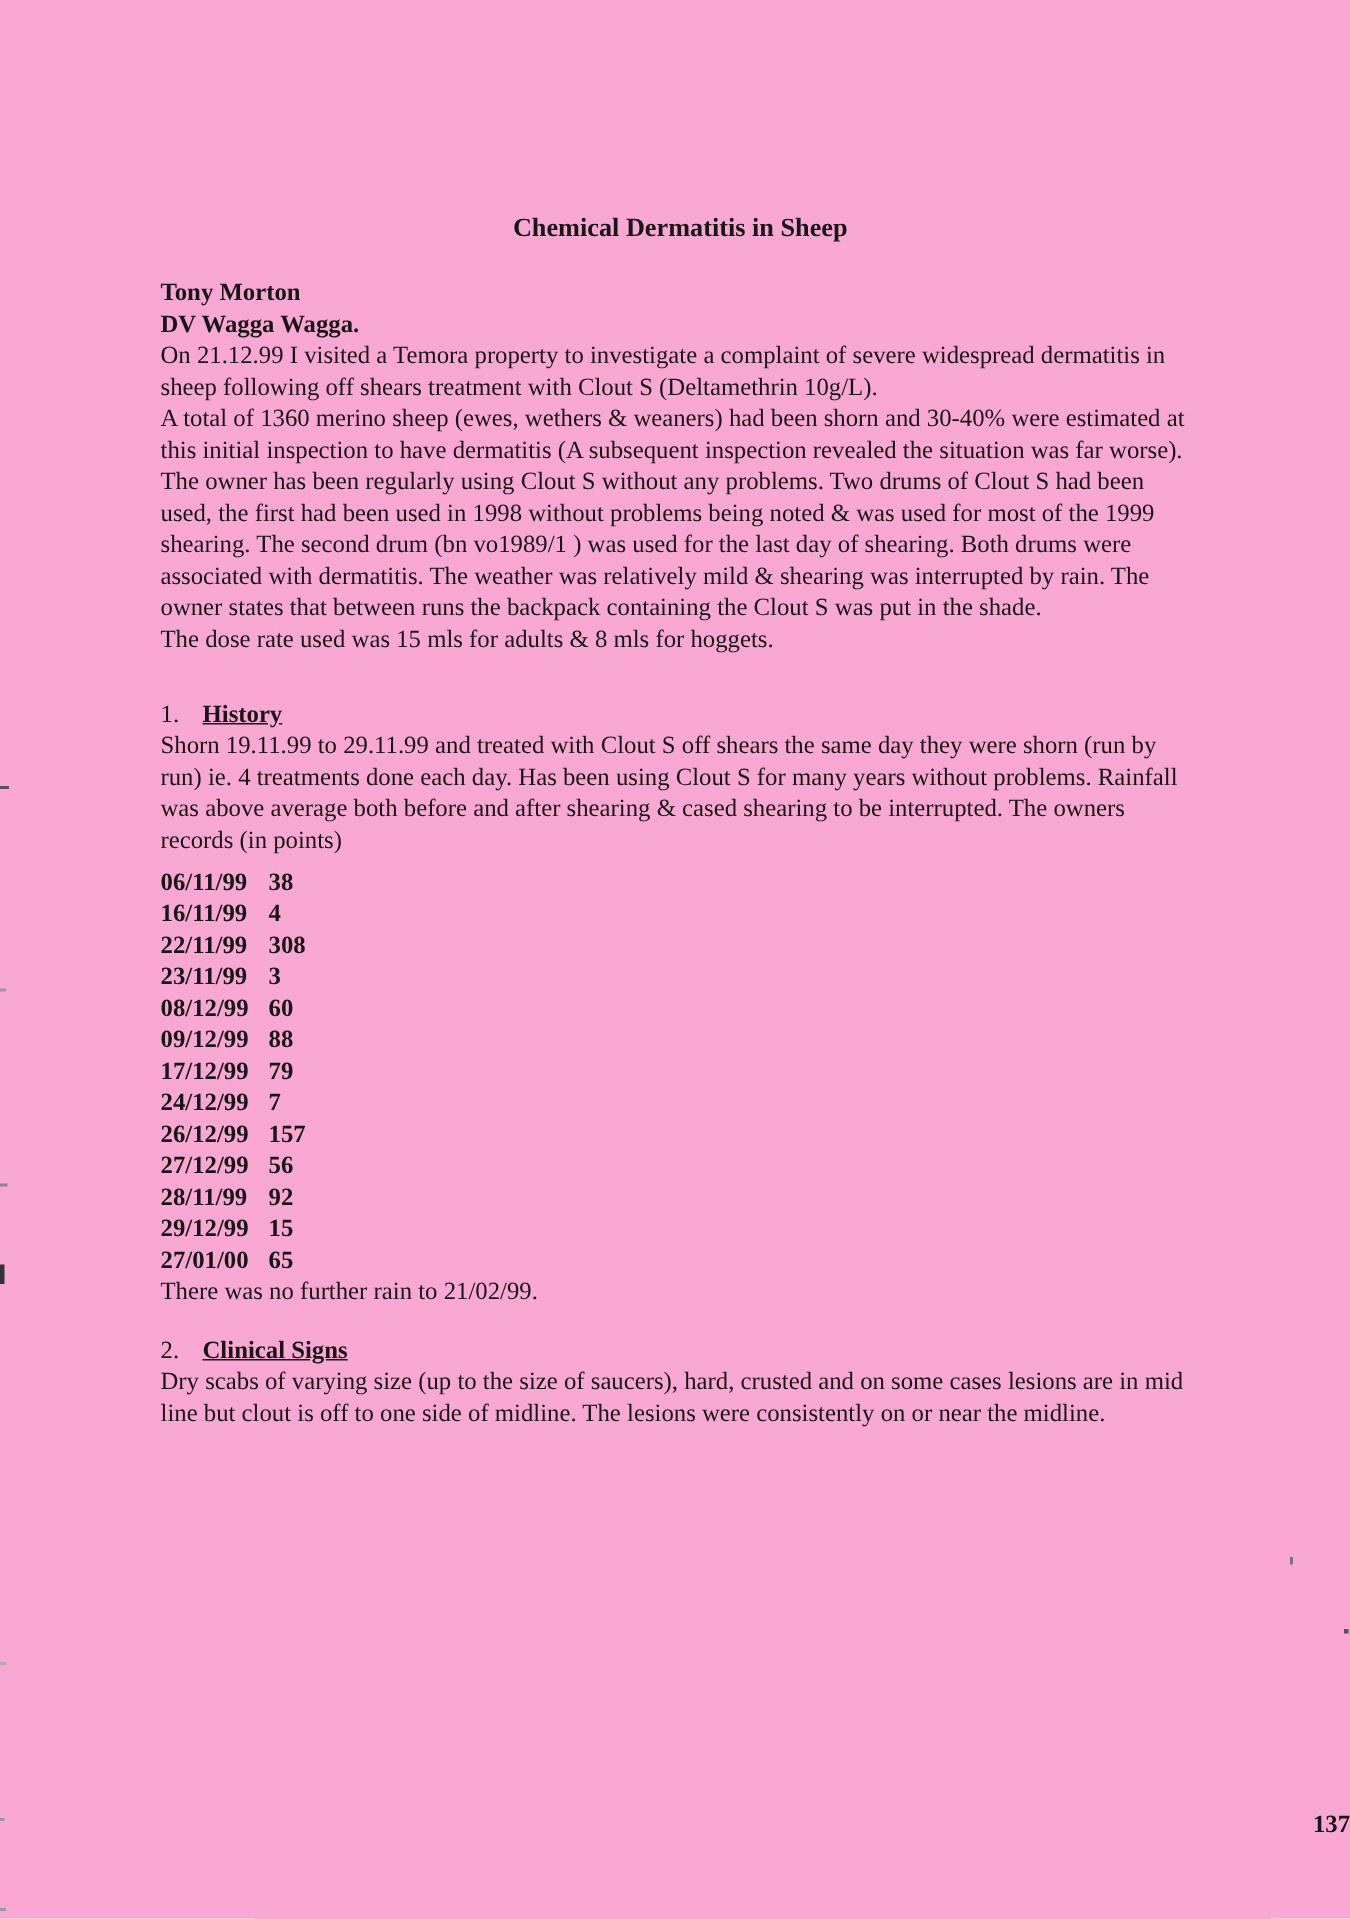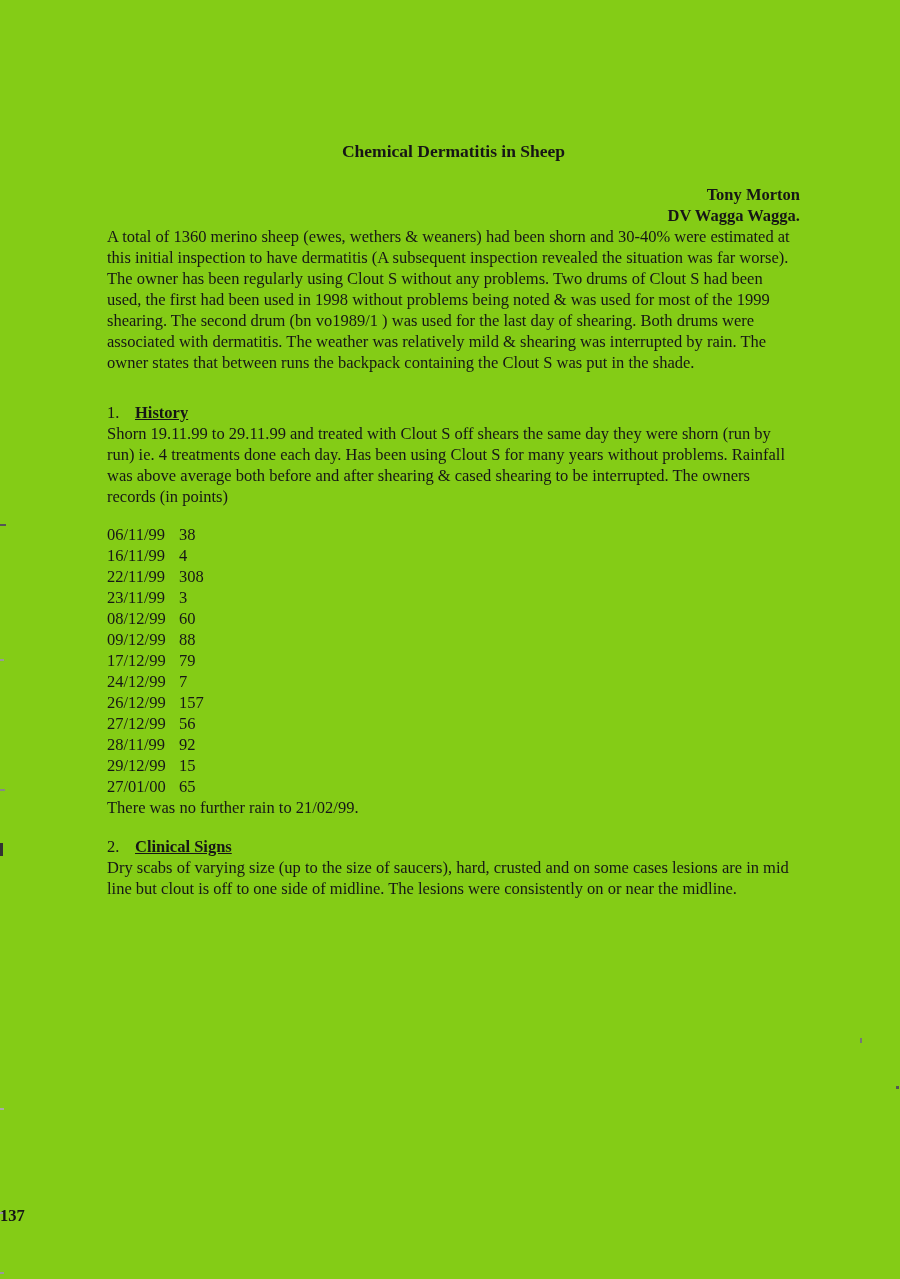--- a/index.html
+++ b/index.html
@@ -1,21 +1,21 @@
 <!DOCTYPE html>
 <html><head>
 <meta charset="utf-8">
 <style>
   html, body { margin: 0; padding: 0; background: #e8e8e8; }
   .page {
     position: relative;
     width: 900px;
     height: 1279px;
     margin: 0 auto;
-    background: #84cc16;
+    background: #f9a8d4;
     color: #161616;
     font-family: "Liberation Serif", "DejaVu Serif", serif;
     font-size: 16.5px;
     line-height: 21px;
     overflow: hidden;
   }
   .content {
     position: absolute;
     left: 107px;
     right: 100px;
@@ -23,65 +23,66 @@
   }
   .title {
     margin: 140px 0 0 0;
     font-size: 17.5px;
     line-height: 22px;
     font-weight: bold;
     text-align: center;
   }
   .author-block {
     margin-top: 22px;
-    text-align: right;
     font-weight: bold;
   }
   .page p { margin: 0; }
   .p-intro    { margin-top: 16px; }
   .p-flock    { margin-top: 21px; }
   .p-owner    { margin-top: 18px; }
   .p-dose     { margin-top: 18px; }
   .sec-head   { margin-top: 29px; }
   .sec-head-2 { margin-top: 18px; }
   .sec-num { display: inline-block; width: 28px; }
   .sec-title { font-weight: bold; text-decoration: underline; }
-  .rain-table { margin-top: 17px; }
+  .rain-table { margin-top: 7px; font-weight: bold; }
   .rain-row { display: flex; width: 104px; }
   .rain-date { width: 72px; }
   .rain-value { width: 32px; }
   .p-norain  { margin-top: 12px; }
   .page-number {
     position: absolute;
     left: 0;
     right: 0;
     top: 1205px;
-    text-align: left;
+    text-align: right;
     font-weight: bold;
   }
   .artifact { position: absolute; }
 </style>
 </head>
 <body>
 
 <div class="page">
   <div class="content">
 
     <h1 class="title">Chemical Dermatitis in Sheep</h1>
 
     <div class="author-block">
       <div>Tony Morton</div>
       <div>DV Wagga Wagga.</div>
     </div>
 
+    <p class="p-intro">On 21.12.99 I visited a Temora property to investigate a complaint of severe widespread dermatitis in sheep following off shears treatment with Clout S (Deltamethrin 10g/L).</p>
 
     <p class="p-flock">A total of 1360 merino sheep (ewes, wethers &amp; weaners) had been shorn and 30-40% were estimated at this initial inspection to have dermatitis (A subsequent inspection revealed the situation was far worse).</p>
 
     <p class="p-owner">The owner has been regularly using Clout S without any problems. Two drums of Clout S had been used, the first had been used in 1998 without problems being noted &amp; was used for most of the 1999 shearing. The second drum  (bn vo1989/1 ) was used  for the last day of shearing. Both drums were associated with dermatitis. The weather was relatively mild &amp; shearing was interrupted by rain. The owner states that between runs the backpack containing the Clout S was put in the shade.</p>
 
+    <p class="p-dose">The dose rate used was 15 mls for adults &amp; 8 mls for hoggets.</p>
 
     <div class="sec-head">
       <span class="sec-num">1.</span><span class="sec-title">History</span>
     </div>
     <p>Shorn 19.11.99 to 29.11.99 and treated with Clout S off shears the same day they were shorn (run by run) ie. 4 treatments done each day. Has been using Clout S for many years without problems. Rainfall was above average both before and after shearing &amp; cased shearing to be interrupted. The owners records (in points)</p>
 
     <div class="rain-table">
         <div class="rain-row">
           <span class="rain-date">06/11/99</span>
           <span class="rain-value">38</span>

